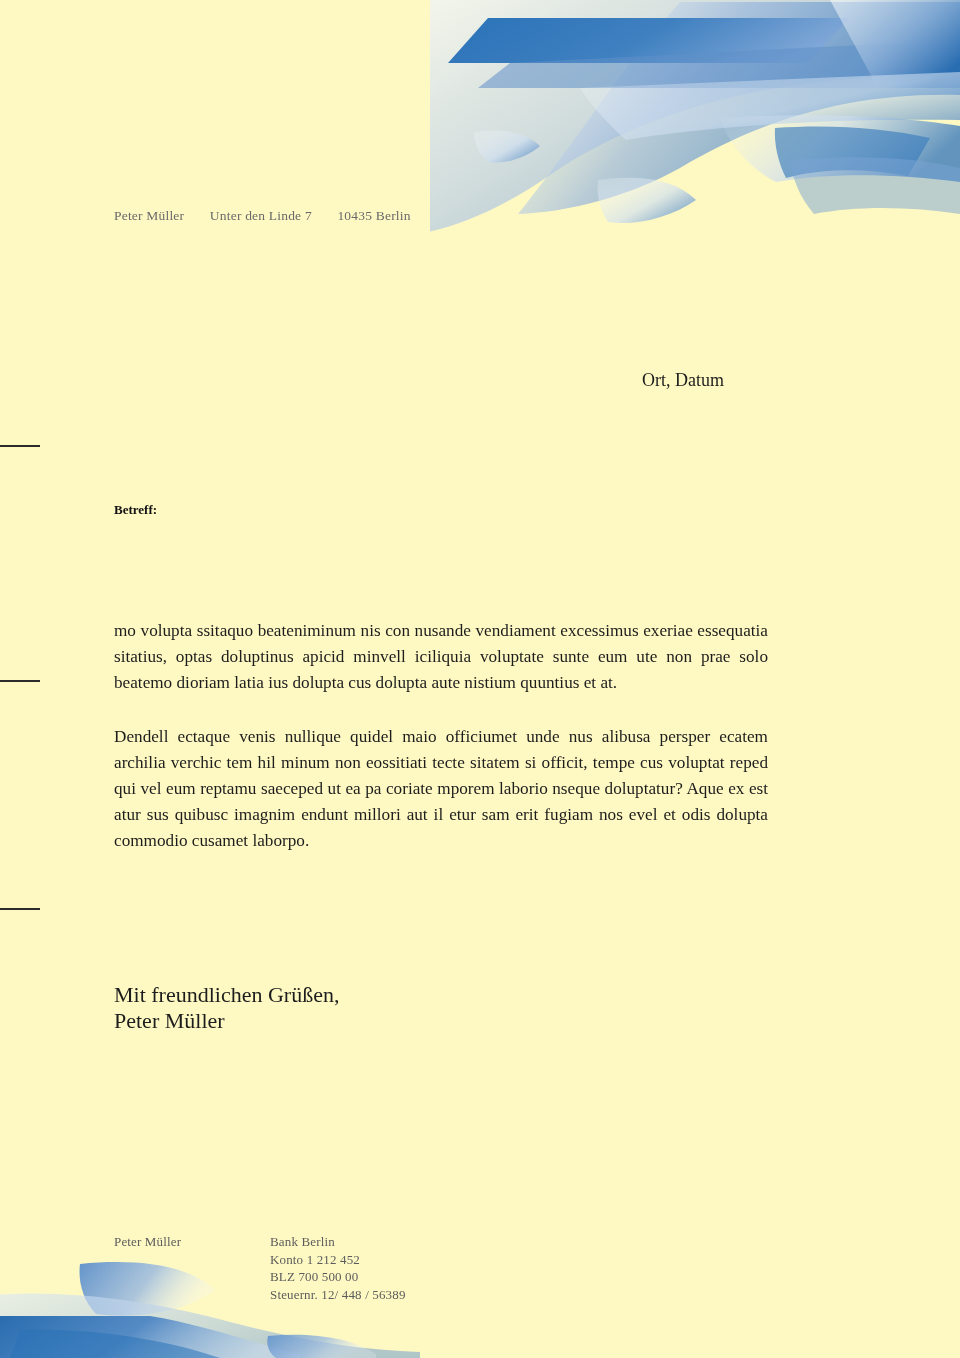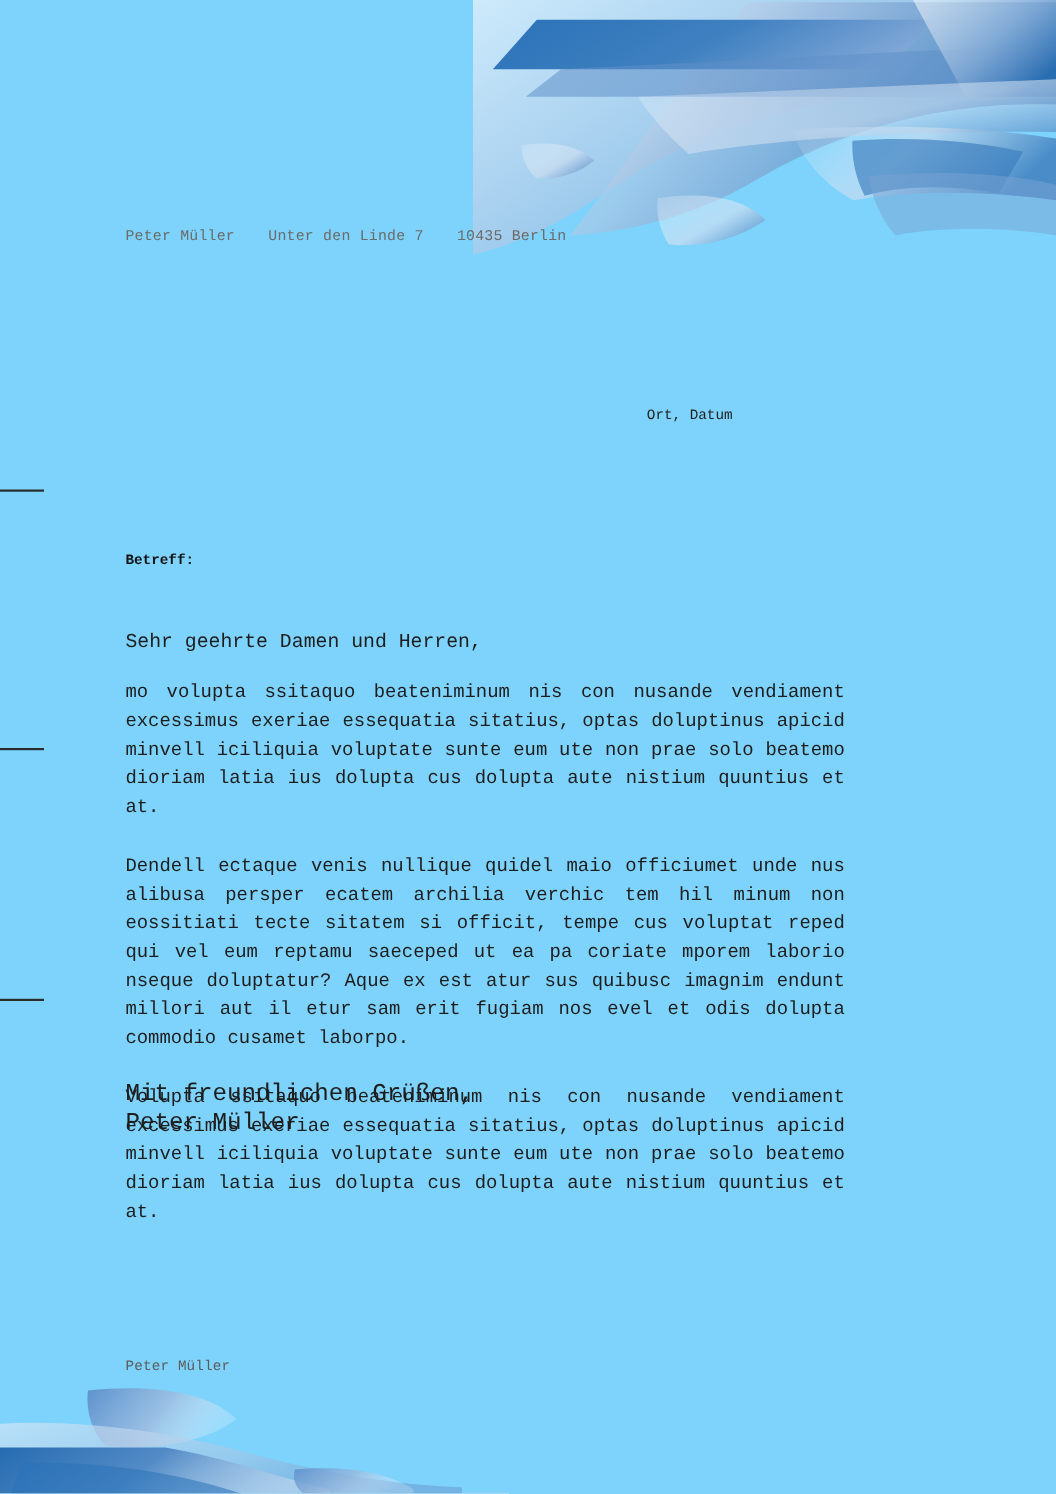--- a/index.html
+++ b/index.html
@@ -5,23 +5,23 @@
 <style>
   html, body {
     margin: 0;
     padding: 0;
     background: #e9e9e9;
   }
   .page {
     position: relative;
     width: 960px;
     height: 1358px;
-    background: #7dd3fc;
+    background: #fef9c3;
     overflow: hidden;
-    font-family: Liberation Mono, monospace;
+    font-family: Liberation Serif, serif;
     color: #1a1a1a;
   }
 
   
   .header-art {
     position: absolute;
     top: 0;
     left: 430px;
     width: 530px;
     height: 235px;
@@ -68,23 +68,23 @@
     left: 114px;
     top: 262px;
     font-size: 19px;
     line-height: 30px;
     color: #1d1d1d;
   }
   .recipient div { white-space: nowrap; }
 
   .place-date {
     position: absolute;
-    left: 588px;
+    left: 642px;
     top: 370px;
-    font-size: 13px;
+    font-size: 18px;
     color: #1d1d1d;
     white-space: nowrap;
   }
 
   .subject {
     position: absolute;
     left: 114px;
     top: 502px;
     font-size: 13px;
     font-weight: bold;
@@ -211,26 +211,24 @@
     <span>Peter Müller</span>
     <span>Unter den Linde 7</span>
     <span>10435 Berlin</span>
   </div>
 
 
   <div class="place-date">Ort, Datum</div>
 
   <div class="subject">Betreff:</div>
 
-  <div class="salutation">Sehr geehrte Damen und Herren,</div>
 
   <div class="body">
     <p>mo volupta ssitaquo beateniminum nis con nusande vendiament excessimus exeriae essequatia sitatius, optas doluptinus apicid minvell iciliquia voluptate sunte eum ute non prae solo beatemo dioriam latia ius dolupta cus dolupta aute nistium quuntius et at.</p>
     <p>Dendell ectaque venis nullique quidel maio officiumet unde nus alibusa persper ecatem archilia verchic tem hil minum non eossitiati tecte sitatem si officit, tempe cus voluptat reped qui vel eum reptamu saeceped ut ea pa coriate mporem laborio nseque doluptatur? Aque ex est atur sus quibusc imagnim endunt millori aut il etur sam erit fugiam nos evel et odis dolupta commodio cusamet laborpo.</p>
-    <p>Volupta ssitaquo beateniminum nis con nusande vendiament excessimus exeriae essequatia sitatius, optas doluptinus apicid minvell iciliquia voluptate sunte eum ute non prae solo beatemo dioriam latia ius dolupta cus dolupta aute nistium quuntius et at.</p>
   </div>
 
   <div class="closing">
     <div>Mit freundlichen Grüßen,</div>
     <div>Peter Müller</div>
   </div>
 
   <div class="footer-art">
     <svg width="420" height="120" viewBox="0 0 420 120" xmlns="http://www.w3.org/2000/svg">
       <defs>
@@ -260,15 +258,21 @@
       <path d="M 20 92 C 90 90 160 100 220 120 L 10 120 Z" fill="#2a72b8" opacity="0.55"></path>
 
       <path d="M 268 98 C 312 94 352 100 376 116 L 376 120 L 276 120 C 268 114 266 106 268 98 Z" fill="url(#fA)" opacity="0.9"></path>
     </svg>
   </div>
 
   <div class="footer">
     <div class="col col-name">
       <div>Peter Müller</div>
     </div>
+    <div class="col col-bank">
+      <div>Bank Berlin</div>
+      <div>Konto 1 212 452</div>
+      <div>BLZ 700 500 00</div>
+      <div>Steuernr. 12/ 448 / 56389</div>
+    </div>
   </div>
 
 </div>
 
 </body></html>

